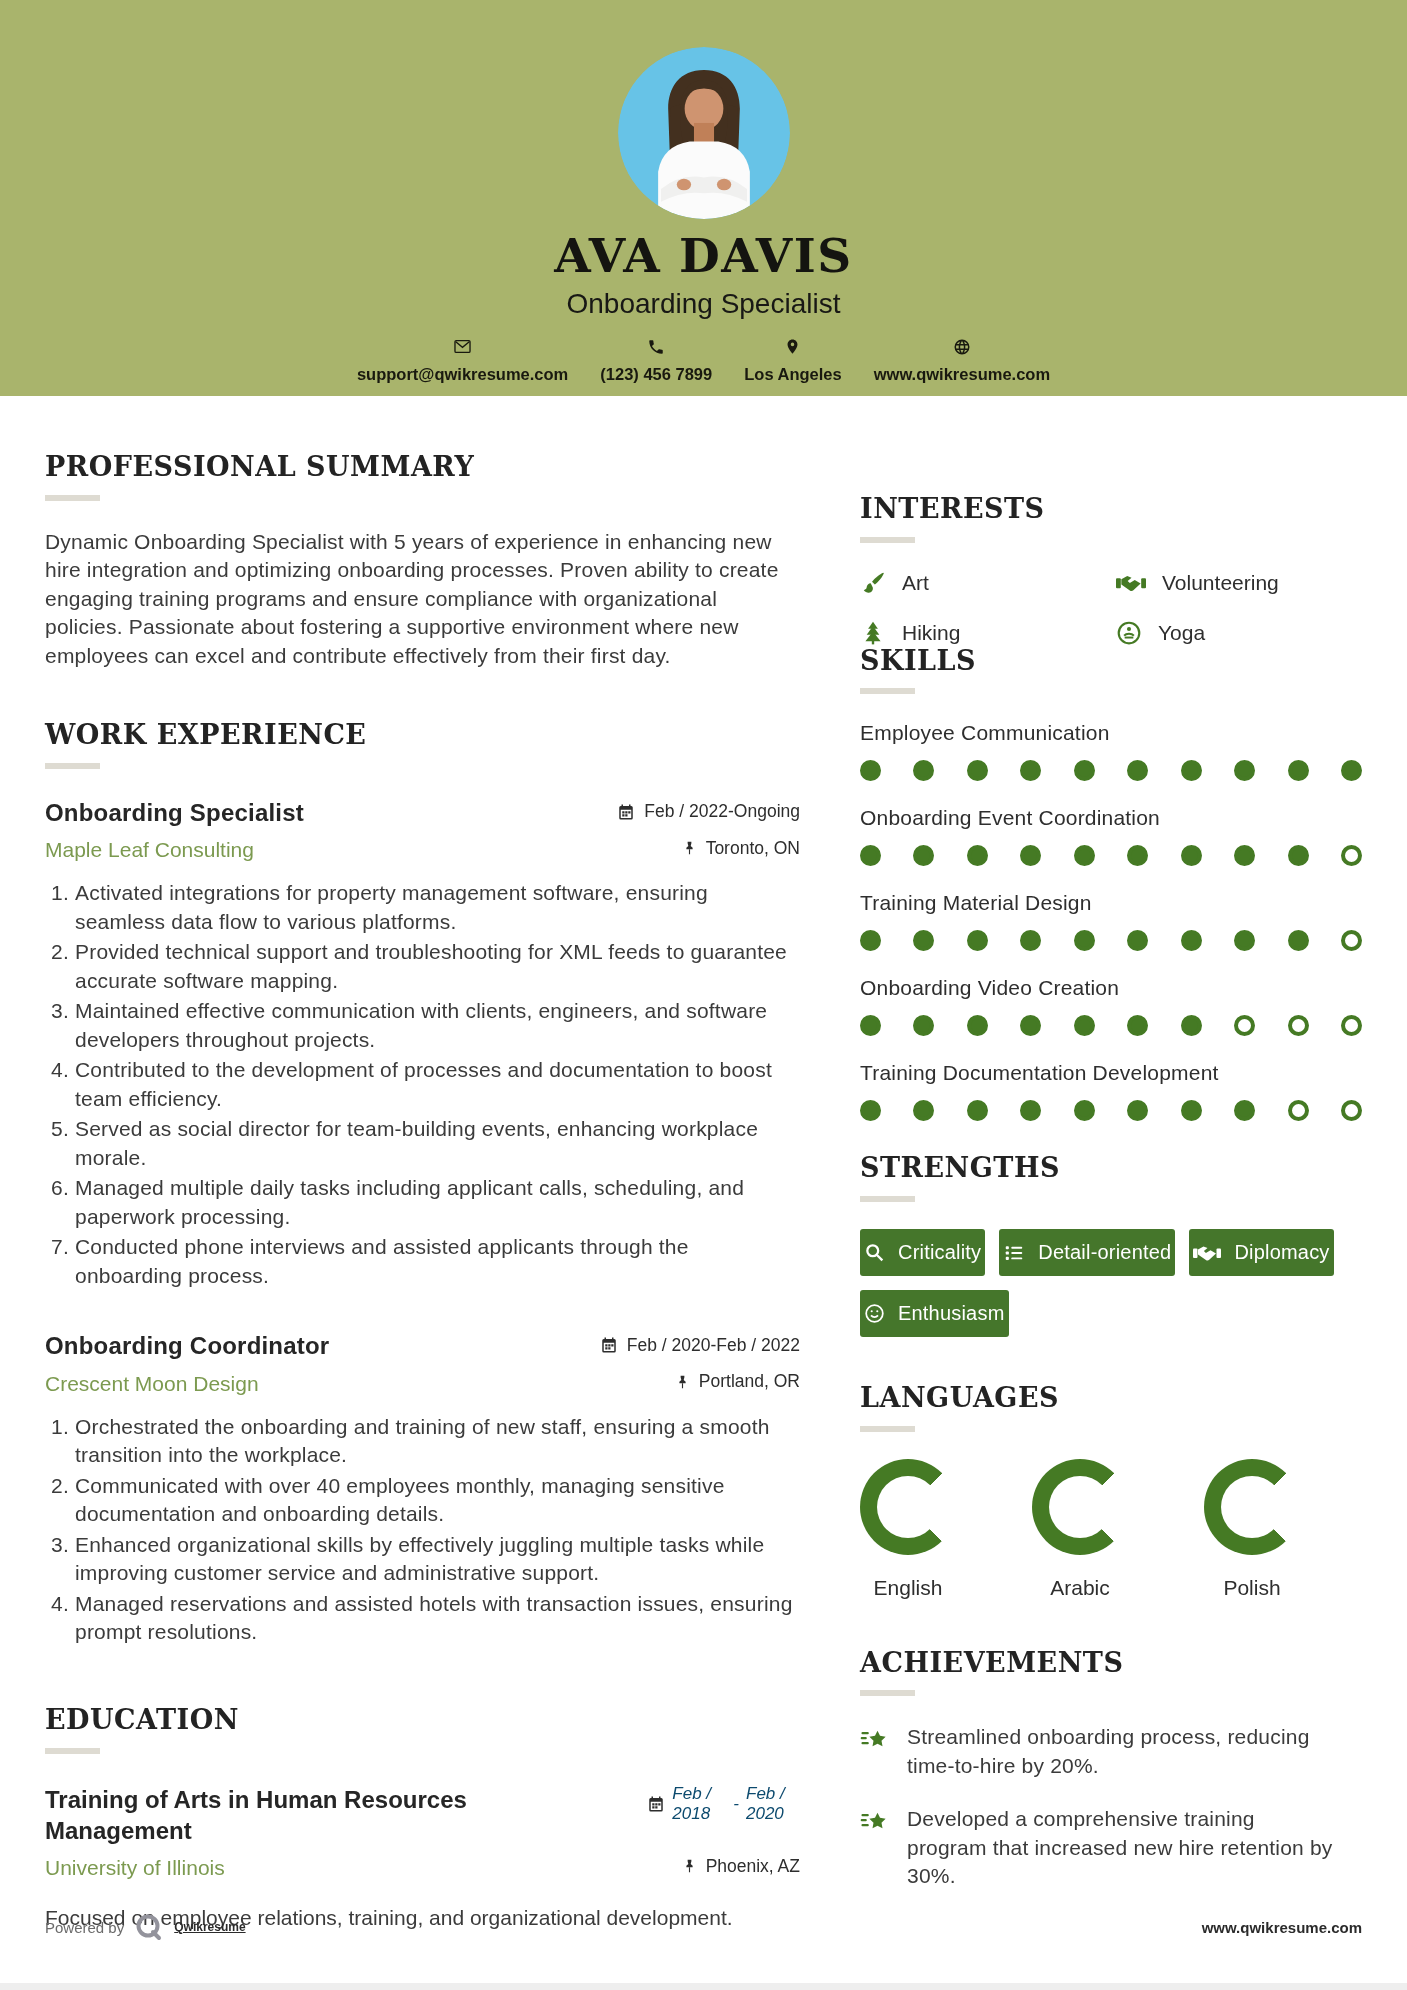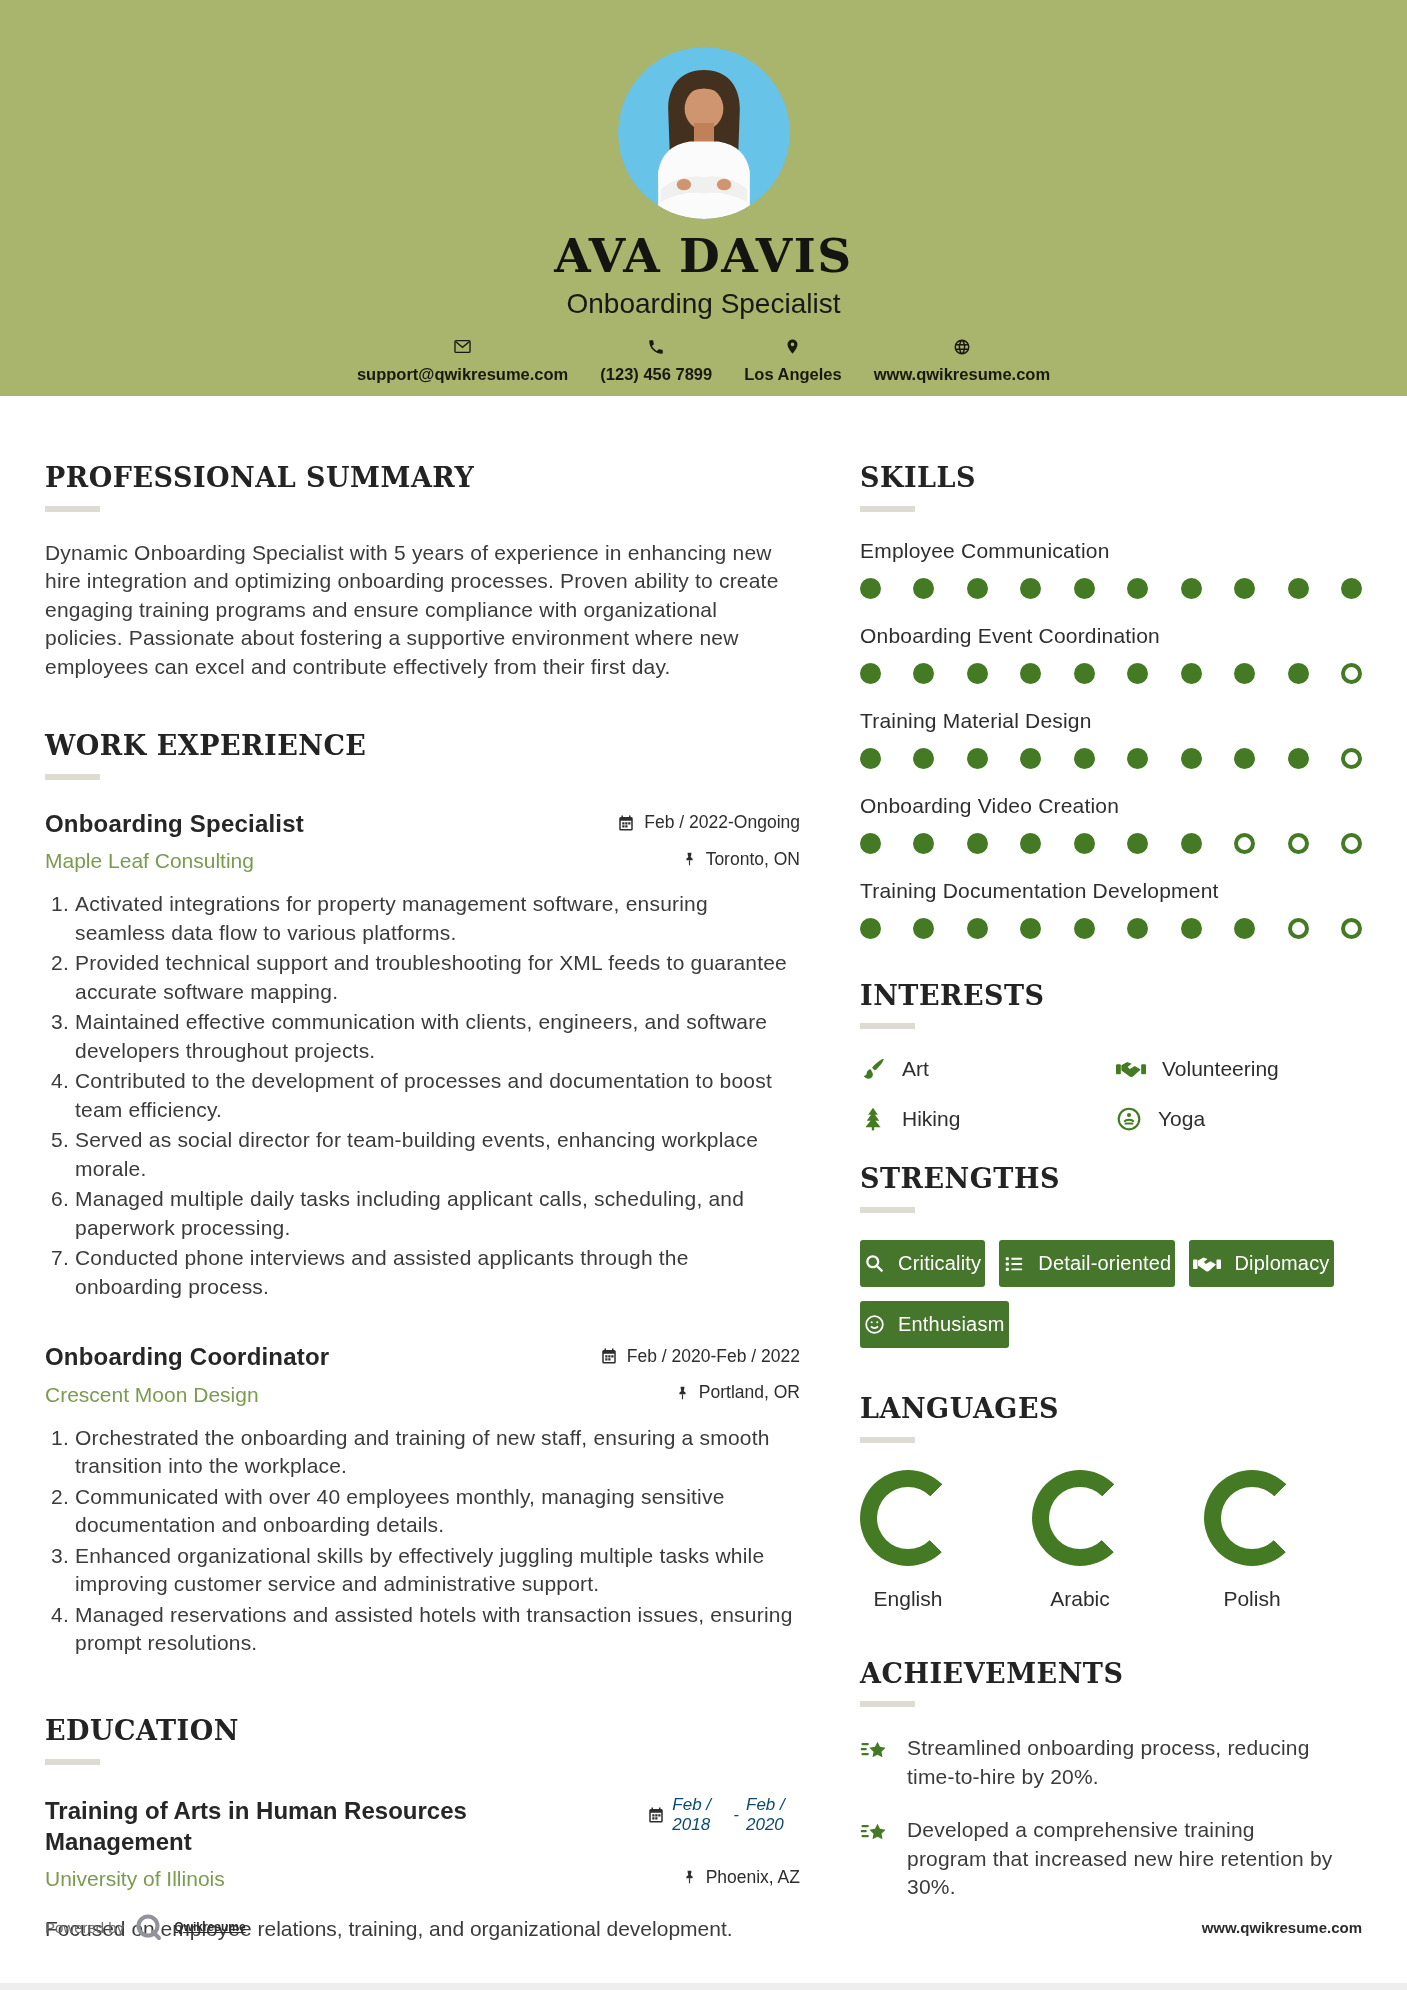--- a/index.html
+++ b/index.html
@@ -27,21 +27,21 @@
   .contact svg{display:block;}
 
   
   .main{display:flex;gap:60px;padding:0 45px;margin-top:56px;}
   .col-left{width:755px;flex:0 0 755px;}
   .col-right{flex:1;min-width:0;}
 
   h2.sec{font-family:"DejaVu Serif",serif;font-weight:700;font-size:27px;color:var(--ink);
          letter-spacing:.5px;line-height:1.1;}
   .rule{width:55px;height:6px;background:#dedbd2;margin:13px 0 27px 0;}
-  .sec-block{margin-top:11px;}
+  .sec-block{margin-top:0;}
   .mt-sec{margin-top:50px;}
 
   
   .summary-text{font-size:21px;line-height:28.5px;color:var(--body);letter-spacing:.2px;}
   .job{margin-top:30px;}
   .job + .job{margin-top:42px;}
   .job-head,.job-sub{display:flex;justify-content:space-between;align-items:baseline;}
   .job-title{font-size:24px;font-weight:700;color:#262626;letter-spacing:.2px;}
   .meta{display:flex;align-items:center;gap:9px;font-size:17.5px;font-weight:500;color:#2d2d2d;}
   .meta svg{flex:0 0 auto;}
@@ -247,100 +247,20 @@
               </svg>
             <span>Phoenix, AZ</span>
           </span>
         </div>
         <p class="edu-desc">Focused on employee relations, training, and organizational development.</p>
       </div>
     </div>
 
     <div class="col-right">
 
-      <div class="sec-block">
-        <h2 class="sec">SKILLS</h2>
-        <div class="rule"></div>
-        <div class="skill">
-          <div class="skill-label">Employee Communication</div>
-          <div class="dots">
-              <span class="dot filled"></span>
-              <span class="dot filled"></span>
-              <span class="dot filled"></span>
-              <span class="dot filled"></span>
-              <span class="dot filled"></span>
-              <span class="dot filled"></span>
-              <span class="dot filled"></span>
-              <span class="dot filled"></span>
-              <span class="dot filled"></span>
-              <span class="dot filled"></span>
-            </div>
-        </div>
-        <div class="skill">
-          <div class="skill-label">Onboarding Event Coordination</div>
-          <div class="dots">
-              <span class="dot filled"></span>
-              <span class="dot filled"></span>
-              <span class="dot filled"></span>
-              <span class="dot filled"></span>
-              <span class="dot filled"></span>
-              <span class="dot filled"></span>
-              <span class="dot filled"></span>
-              <span class="dot filled"></span>
-              <span class="dot filled"></span>
-              <span class="dot"></span>
-            </div>
-        </div>
-        <div class="skill">
-          <div class="skill-label">Training Material Design</div>
-          <div class="dots">
-              <span class="dot filled"></span>
-              <span class="dot filled"></span>
-              <span class="dot filled"></span>
-              <span class="dot filled"></span>
-              <span class="dot filled"></span>
-              <span class="dot filled"></span>
-              <span class="dot filled"></span>
-              <span class="dot filled"></span>
-              <span class="dot filled"></span>
-              <span class="dot"></span>
-            </div>
-        </div>
-        <div class="skill">
-          <div class="skill-label">Onboarding Video Creation</div>
-          <div class="dots">
-              <span class="dot filled"></span>
-              <span class="dot filled"></span>
-              <span class="dot filled"></span>
-              <span class="dot filled"></span>
-              <span class="dot filled"></span>
-              <span class="dot filled"></span>
-              <span class="dot filled"></span>
-              <span class="dot"></span>
-              <span class="dot"></span>
-              <span class="dot"></span>
-            </div>
-        </div>
-        <div class="skill">
-          <div class="skill-label">Training Documentation Development</div>
-          <div class="dots">
-              <span class="dot filled"></span>
-              <span class="dot filled"></span>
-              <span class="dot filled"></span>
-              <span class="dot filled"></span>
-              <span class="dot filled"></span>
-              <span class="dot filled"></span>
-              <span class="dot filled"></span>
-              <span class="dot filled"></span>
-              <span class="dot"></span>
-              <span class="dot"></span>
-            </div>
-        </div>
-      </div>
-
       <div class="sec-block" style="margin-top:42px;">
         <h2 class="sec">INTERESTS</h2>
         <div class="rule"></div>
         <div class="interests-grid">
           <div class="interest">
             <svg width="26" height="26" viewBox="0 0 24 24" fill="currentColor">
                 <path d="M21.5 2.5c-3.2 1-8 5.2-10.4 8.3l2.6 2.6c3.1-2.4 7.3-7.2 8.3-10.4z"></path>
                 <path d="M9.9 12.2c-2 .1-3.6 1.6-3.7 3.6-.1 1.6-1 2.3-2.7 2.9 1.1 1.6 3 2.3 4.7 2.2 2.5-.2 4.1-2.3 3.6-4.8z"></path>
               </svg>
             <span>Art</span>
@@ -364,20 +284,100 @@
           </div>
           <div class="interest">
             <svg width="26" height="26" viewBox="0 0 24 24" fill="none" stroke="currentColor" stroke-width="2">
                 <circle cx="12" cy="12" r="9.5"></circle>
                 <circle cx="12" cy="8.3" r="1.9" fill="currentColor" stroke="none"></circle>
                 <path d="M7.5 14.5c2-2.4 7-2.4 9 0" stroke-width="1.8"></path>
                 <path d="M8 16.2h8" stroke-width="1.8"></path>
               </svg>
             <span>Yoga</span>
           </div>
+        </div>
+      </div>
+
+      <div class="sec-block">
+        <h2 class="sec">SKILLS</h2>
+        <div class="rule"></div>
+        <div class="skill">
+          <div class="skill-label">Employee Communication</div>
+          <div class="dots">
+              <span class="dot filled"></span>
+              <span class="dot filled"></span>
+              <span class="dot filled"></span>
+              <span class="dot filled"></span>
+              <span class="dot filled"></span>
+              <span class="dot filled"></span>
+              <span class="dot filled"></span>
+              <span class="dot filled"></span>
+              <span class="dot filled"></span>
+              <span class="dot filled"></span>
+            </div>
+        </div>
+        <div class="skill">
+          <div class="skill-label">Onboarding Event Coordination</div>
+          <div class="dots">
+              <span class="dot filled"></span>
+              <span class="dot filled"></span>
+              <span class="dot filled"></span>
+              <span class="dot filled"></span>
+              <span class="dot filled"></span>
+              <span class="dot filled"></span>
+              <span class="dot filled"></span>
+              <span class="dot filled"></span>
+              <span class="dot filled"></span>
+              <span class="dot"></span>
+            </div>
+        </div>
+        <div class="skill">
+          <div class="skill-label">Training Material Design</div>
+          <div class="dots">
+              <span class="dot filled"></span>
+              <span class="dot filled"></span>
+              <span class="dot filled"></span>
+              <span class="dot filled"></span>
+              <span class="dot filled"></span>
+              <span class="dot filled"></span>
+              <span class="dot filled"></span>
+              <span class="dot filled"></span>
+              <span class="dot filled"></span>
+              <span class="dot"></span>
+            </div>
+        </div>
+        <div class="skill">
+          <div class="skill-label">Onboarding Video Creation</div>
+          <div class="dots">
+              <span class="dot filled"></span>
+              <span class="dot filled"></span>
+              <span class="dot filled"></span>
+              <span class="dot filled"></span>
+              <span class="dot filled"></span>
+              <span class="dot filled"></span>
+              <span class="dot filled"></span>
+              <span class="dot"></span>
+              <span class="dot"></span>
+              <span class="dot"></span>
+            </div>
+        </div>
+        <div class="skill">
+          <div class="skill-label">Training Documentation Development</div>
+          <div class="dots">
+              <span class="dot filled"></span>
+              <span class="dot filled"></span>
+              <span class="dot filled"></span>
+              <span class="dot filled"></span>
+              <span class="dot filled"></span>
+              <span class="dot filled"></span>
+              <span class="dot filled"></span>
+              <span class="dot filled"></span>
+              <span class="dot"></span>
+              <span class="dot"></span>
+            </div>
         </div>
       </div>
 
       <div class="sec-block" style="margin-top:32px;">
         <h2 class="sec">STRENGTHS</h2>
         <div class="rule"></div>
         <div class="chips">
           <span class="chip">
             <svg width="21" height="21" viewBox="0 0 24 24" fill="none" stroke="currentColor" stroke-width="2.6">
                 <circle cx="10" cy="10" r="6.2"></circle>

